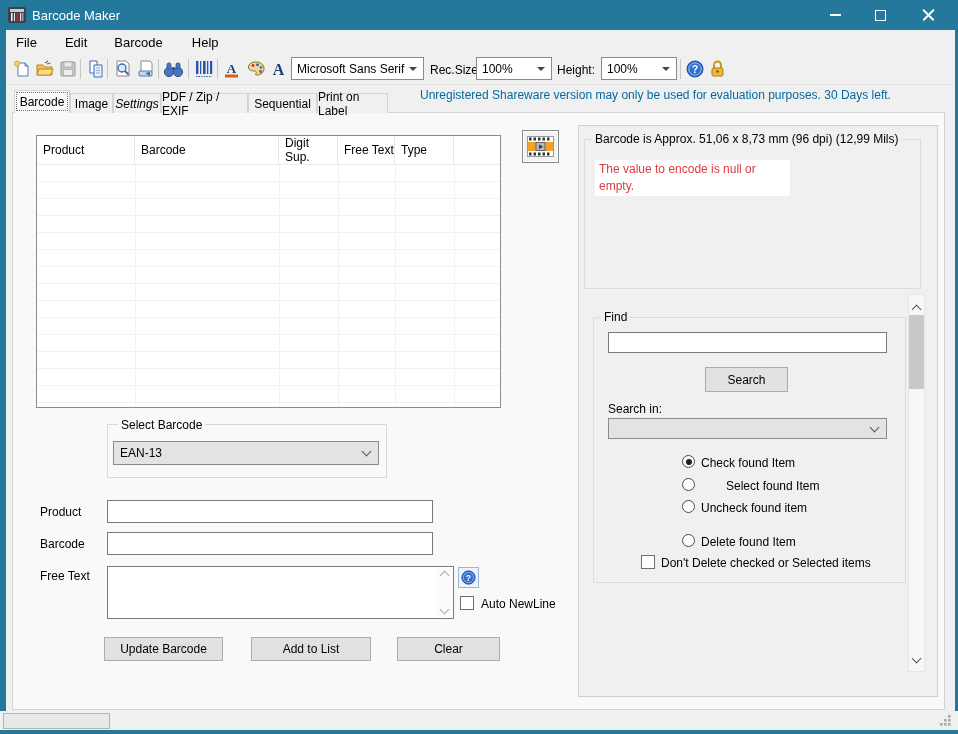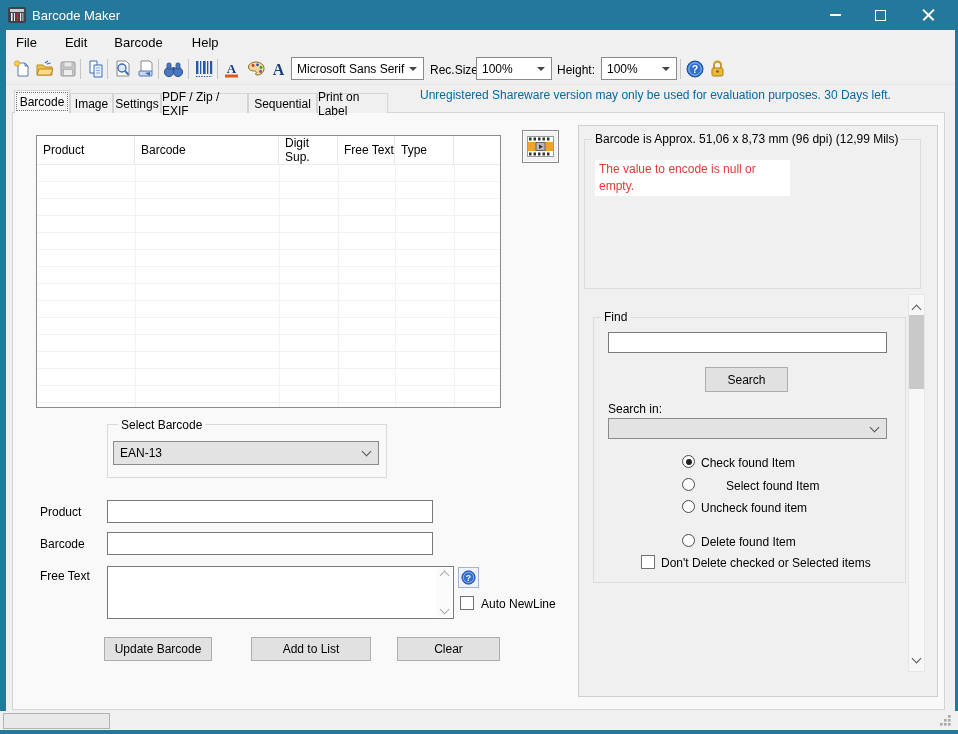--- a/index.html
+++ b/index.html
@@ -236,21 +236,21 @@
         <circle cx="7.5" cy="11.5" r="1.3" fill="#7a5a10"></circle>
       </svg>
     </div>
   </div>
 
   <div id="notice" class="abs">Unregistered Shareware version may only be used for evaluation purposes. 30 Days left.</div>
 
   <div id="tabpage" class="abs"></div>
   <div class="tab sel" style="left:14px; width:56px;">Barcode</div>
   <div class="tab" style="left:70px; width:43px;">Image</div>
-  <div class="tab" style="left:113px; width:48px;">Settings</div>
+  <div class="tab" style="left:113px; width:48px;font-style:italic;">Settings</div>
   <div class="tab" style="left:161px; width:87px;">PDF / Zip / EXIF</div>
   <div class="tab" style="left:248px; width:69px;">Sequential</div>
   <div class="tab" style="left:317px; width:71px;">Print on Label</div>
 
   <div id="listview" class="abs">
     <div id="lv-header">
       <div class="hcell">Product</div>
       <div class="hcell">Barcode</div>
       <div class="hcell">Digit Sup.</div>
       <div class="hcell">Free Text</div>
@@ -325,21 +325,21 @@
   <div class="btn" style="left:458px; top:567px; width:21px; height:21px; background:#f0f4fa; border-color:#9ab4dc;">
     <svg width="15" height="15" viewBox="0 0 18 18">
       <circle cx="9" cy="9" r="8" fill="#2f6fd0" stroke="#1a4a9a"></circle>
       <circle cx="9" cy="9" r="6.2" fill="none" stroke="#9cc0ee" stroke-width="1"></circle>
       <text x="9" y="13" text-anchor="middle" font-size="10.5" font-weight="bold" fill="#fff" font-family="Liberation Sans, sans-serif">?</text>
     </svg>
   </div>
   <div class="cbox" style="left:460px; top:596px;"></div>
   <span class="flabel" style="left:481px; top:597px;">Auto NewLine</span>
 
-  <div class="btn" style="left:104px; top:637px; width:108px; height:24px;">Update Barcode</div>
+  <div class="btn" style="left:104px; top:637px; width:119px; height:24px;">Update Barcode</div>
   <div class="btn" style="left:251px; top:637px; width:120px; height:24px;">Add to List</div>
   <div class="btn" style="left:397px; top:637px; width:103px; height:24px;">Clear</div>
 
   <div id="rpanel" class="abs"></div>
 
   <div class="groupbox" style="left:584px; top:139px; width:337px; height:150px;"></div>
   <span class="grouplabel" style="left:592px; top:132px; background:#f0f0f0;">Barcode is Approx. 51,06 x 8,73 mm  (96 dpi) (12,99 Mils)</span>
   <div id="err-box" class="abs">The value to encode is null or empty.</div>
 
   <div class="groupbox" style="left:593px; top:317px; width:313px; height:266px;"></div>

